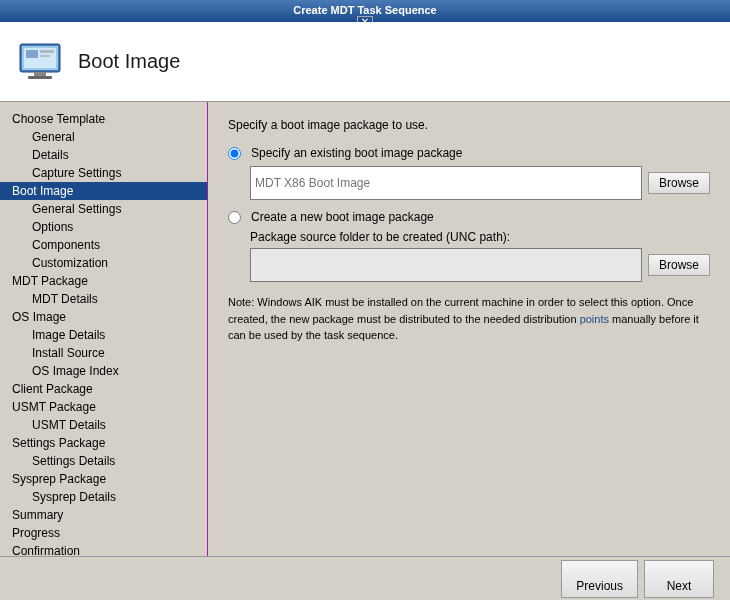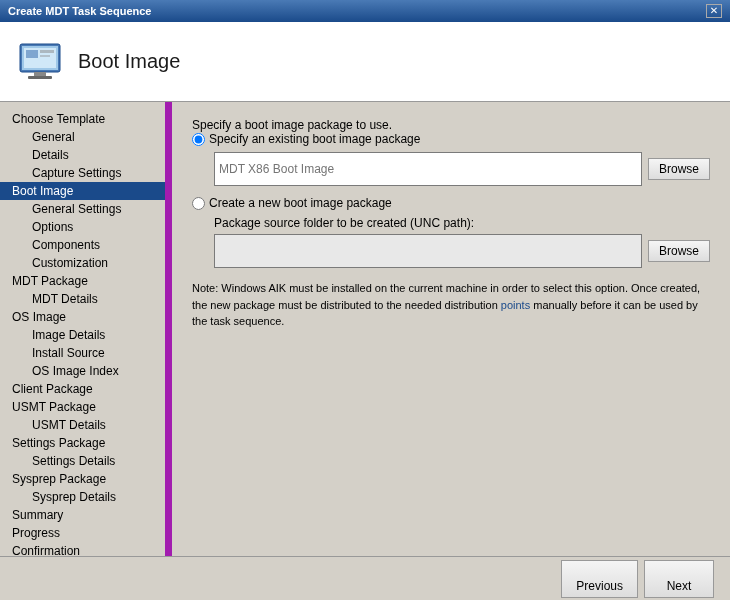--- a/index.html
+++ b/index.html
@@ -14,20 +14,21 @@
 
     
     .title-bar {
       background: linear-gradient(to bottom, #4a7ab5, #1a4a8a);
       color: white;
       padding: 4px 8px;
       display: flex;
       align-items: center;
       justify-content: space-between;
       height: 22px;
+      flex-direction: column;
     }
     .title-bar-left {
       display: flex;
       align-items: center;
       gap: 6px;
       font-size: 11px;
       font-weight: bold;
     }
     .title-bar-close {
       background: none;
@@ -73,23 +74,23 @@
 
     
     .dialog-body {
       display: flex;
       flex: 1;
       overflow: hidden;
     }
 
     
     .sidebar {
-      width: 172px;
-      background: #d4d0c8;
-      border-right: 7px solid #a21caf;
+      width: 208px;
+      background: #d4d0c8;
+      border-right: 1px solid #a21caf;
       overflow-y: auto;
       padding: 8px 0;
     }
     .sidebar-item {
       padding: 2px 8px 2px 12px;
       cursor: pointer;
       white-space: nowrap;
       color: #000;
       font-size: 12px;
     }
@@ -102,26 +103,27 @@
     
     .main-content {
       flex: 1;
       background: #d4d0c8;
       padding: 16px 20px;
       overflow-y: auto;
     }
 
     .section-title {
       font-size: 12px;
+      margin-bottom: 14px;
       color: #000;
     }
     .radio-row {
       display: flex;
       align-items: center;
-      gap: 4px;
+      gap: 10px;
       margin-bottom: 6px;
     }
     .radio-row input[type=radio] { cursor: pointer; }
     .radio-label { font-size: 12px; color: #000; }
 
     .input-row {
       display: flex;
       align-items: center;
       gap: 6px;
       margin-bottom: 6px;

